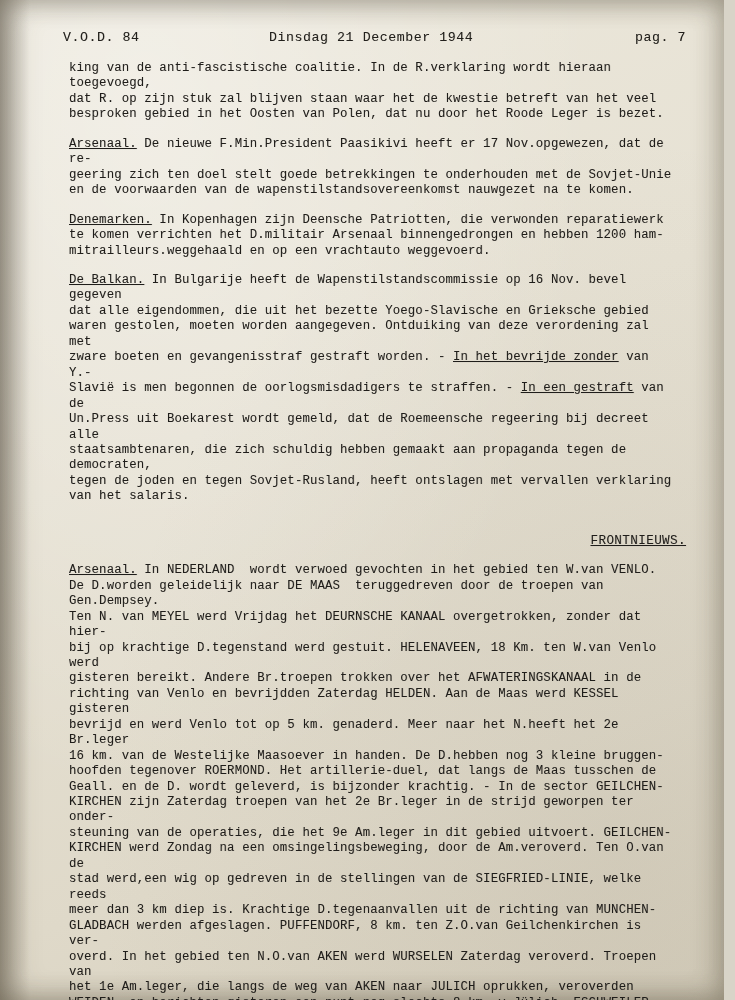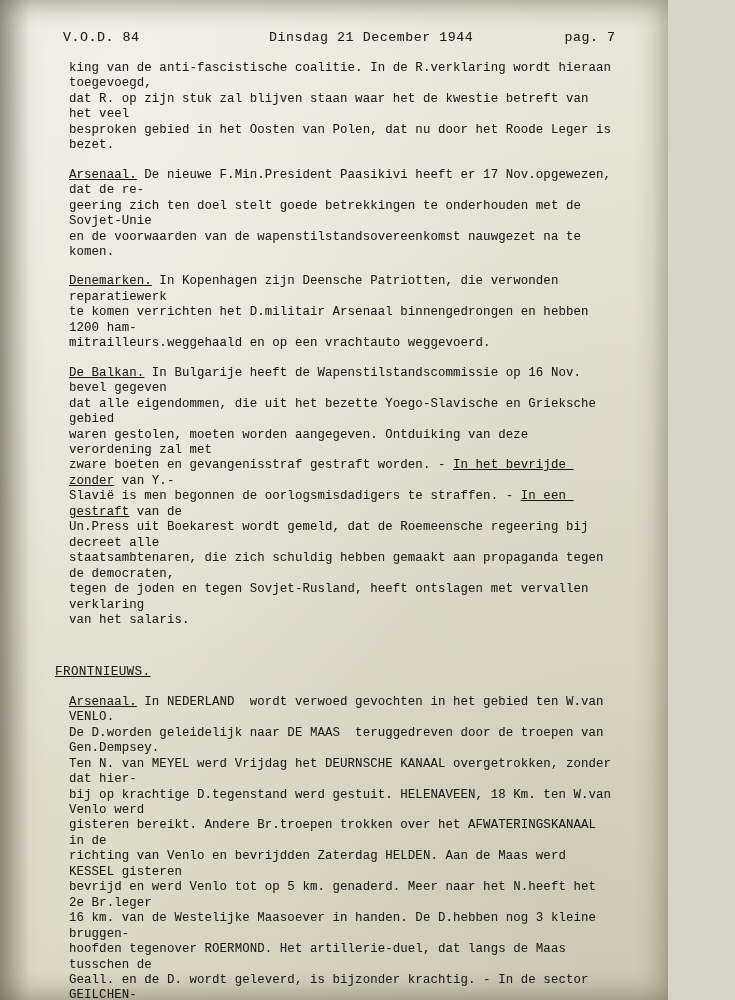--- a/index.html
+++ b/index.html
@@ -9,21 +9,21 @@
   body {
     width: 735px;
     height: 1000px;
     background: #d8d4c8;
     font-family: "Liberation Mono", "DejaVu Sans Mono", monospace;
     overflow: hidden;
   }
   
   #page {
     position: relative;
-    width: 668px;
+    width: 724px;
     height: 1000px;
     background:
       radial-gradient(ellipse at 20% 10%, rgba(255,255,255,0.35), rgba(255,255,255,0) 55%),
       radial-gradient(ellipse at 85% 85%, rgba(120,110,90,0.10), rgba(0,0,0,0) 60%),
       linear-gradient(160deg, #ece8dc 0%, #e6e1d3 40%, #dfd9c9 75%, #d6cfbd 100%);
     box-sizing: border-box;
   }
   
   #page:before {
     content: "";
@@ -66,21 +66,21 @@
     white-space: nowrap;
   }
   .hdr .date {
     flex: 1;
     text-align: left;
     padding-left: 36px;
     white-space: nowrap;
   }
   .hdr .page {
     width: 80px;
-    text-align: center;
+    text-align: right;
     white-space: nowrap;
   }
 
   .body-col {
     font-size: 12.3px;
     line-height: 15.45px;
     color: #1f1d1a;
     letter-spacing: 0.15px;
   }
 
@@ -89,25 +89,26 @@
     text-align: left;
     white-space: pre-wrap;
   }
   p.para + p.para { margin-top: 0; }
 
   .gap { height: 15px; }
 
   .u { text-decoration: underline; }
 
   .section-title {
-    margin: 8px 0 2px 0;
+    margin: 0 0 2px 0;
     font-size: 12.6px;
     letter-spacing: 0.4px;
     text-decoration: underline;
     color: #1f1d1a;
+    text-align: right;
   }
 
   
   .body-col, .hdr {
     text-shadow: 0.35px 0.15px 0 rgba(40,36,30,0.22);
   }
 </style>
 </head>
 <body>
 

